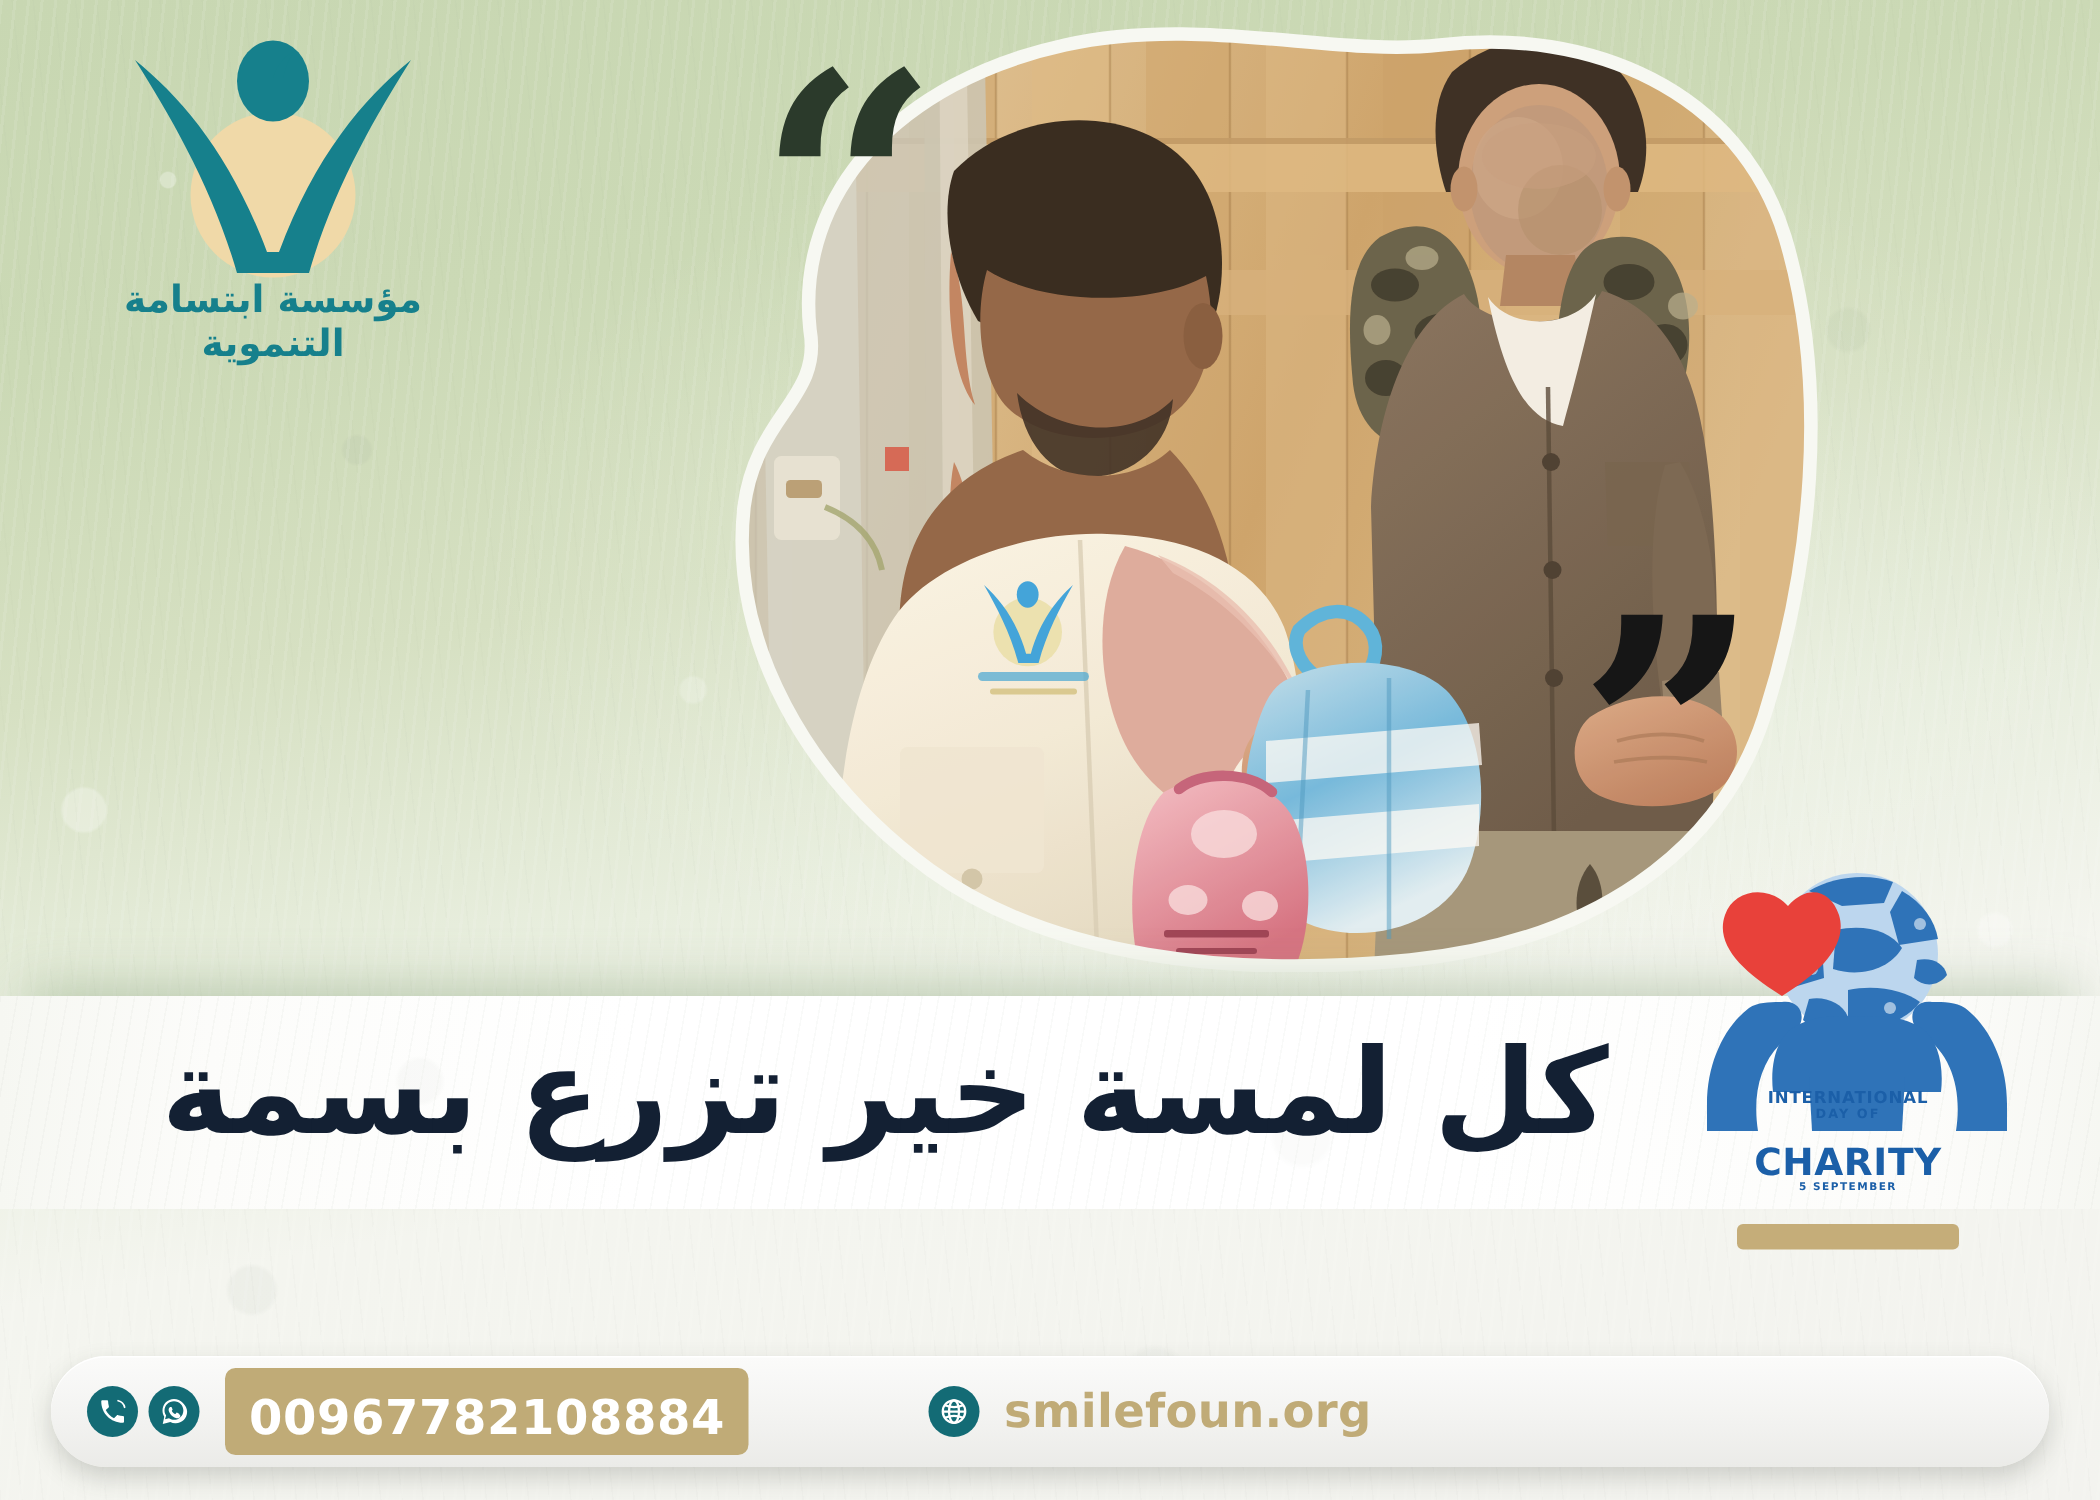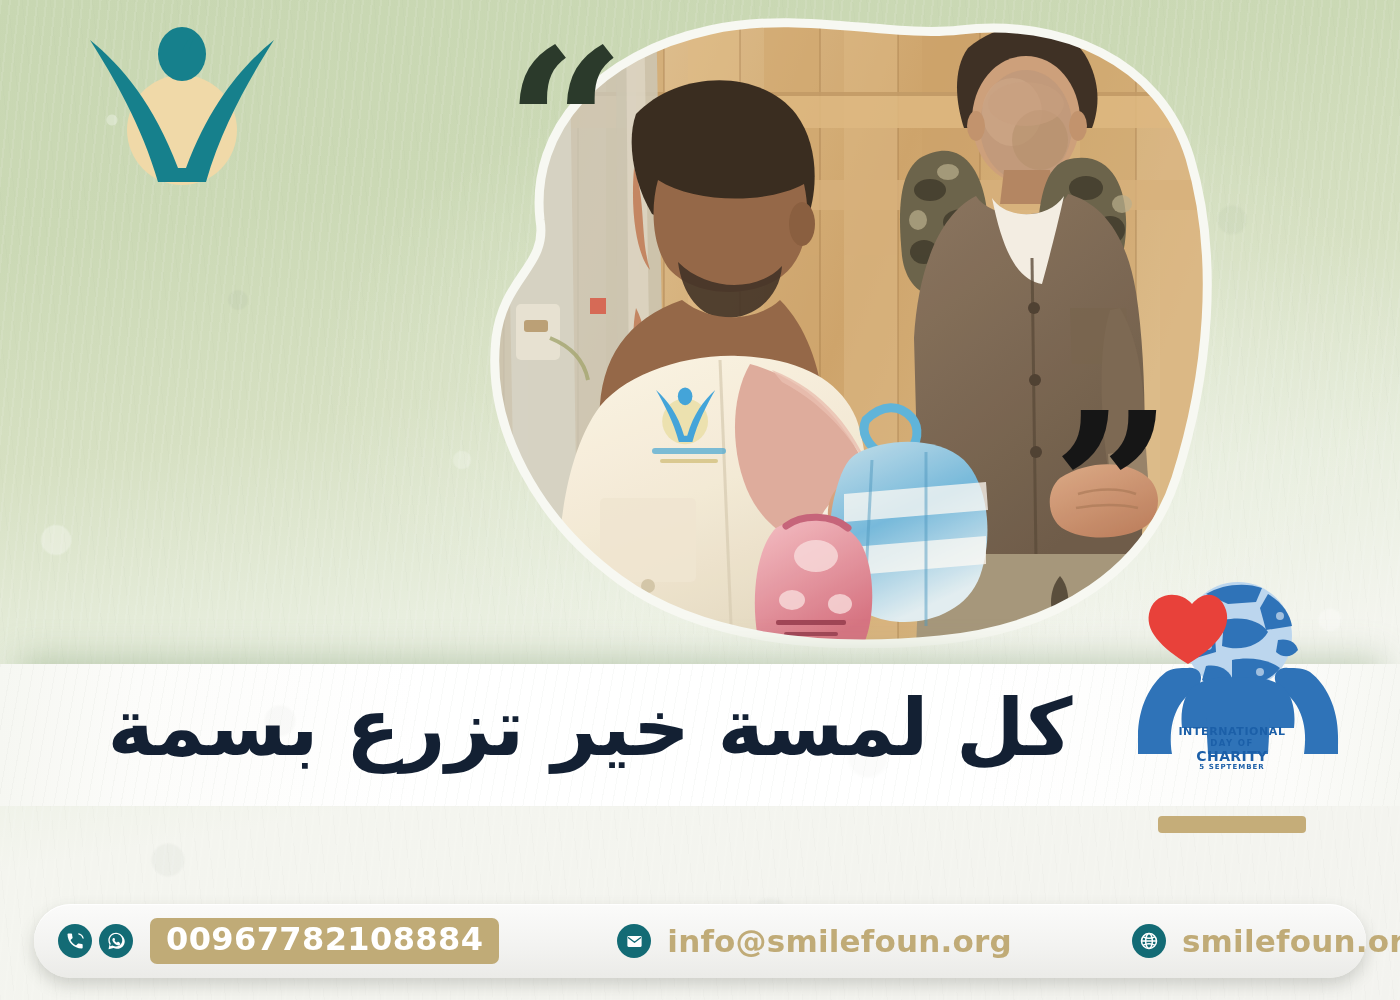--- a/index.html
+++ b/index.html
@@ -166,21 +166,21 @@
   .charity .idc-text {
     position: absolute;
     left: 0; right: 0;
     top: 158px;
     text-align: center;
     color: #1b5fa8;
     line-height: 1;
   }
   .charity .idc-1 { font-size: 11px; font-weight: 700; letter-spacing: 0.6px; }
   .charity .idc-2 { font-size: 8.5px; font-weight: 700; letter-spacing: 1.4px; margin-top: 2px; }
-  .charity .idc-3 { font-size: 14px; font-weight: 700; letter-spacing: 0.4px; margin-top: 1px; }
+  .charity .idc-3 { font-size: 25px; font-weight: 700; letter-spacing: 0.4px; margin-top: 14px; }
   .charity .idc-4 { font-size: 7px; font-weight: 700; letter-spacing: 1px; margin-top: 1px; }
   .charity .ar-caption {
     position: absolute;
     left: -8px; right: -8px;
     top: 212px;
     direction: rtl;
     color: #111b2c;
     font-size: 22px;
     font-weight: 700;
     white-space: nowrap;
@@ -228,21 +228,21 @@
     align-items: center;
     justify-content: center;
     margin-right: 7px;
   }
   .cicon svg { display: block; }
 
   .phone-chip {
     margin-left: 10px;
     background: #c0ab77;
     border-radius: 7px;
-    padding: 5px 16px 7px 16px;
+    padding: 17px 16px 7px 16px;
     color: #ffffff;
     font-size: 32px;
     font-weight: 700;
     letter-spacing: 0.4px;
     line-height: 1.05;
   }
   .ctext {
     margin-left: 9px;
     color: #c0ab77;
     font-size: 31px;
@@ -261,20 +261,21 @@
   <div class="brand">
     <div class="mark">
       <svg viewBox="0 0 200 165" xmlns="http://www.w3.org/2000/svg">
         <circle cx="100" cy="108" r="55" fill="#f0d9a8"></circle>
         <ellipse cx="100" cy="32" rx="24" ry="27" fill="#16808c"></ellipse>
         <path d="M100 30 C 104 18, 110 14, 114 13 C 110 18, 108 24, 107 30 Z" fill="#16808c"></path>
         <path d="M8 18 C 40 44, 72 82, 96 146 L 104 146 C 128 82, 160 44, 192 18
                  C 168 56, 140 104, 124 160 L 76 160 C 60 104, 32 56, 8 18 Z" fill="#16808c"></path>
       </svg>
     </div>
+    <div class="name">مؤسسة ابتسامة التنموية</div>
   </div>
 
   <div class="photo-wrap">
     <svg viewBox="0 0 800 640" xmlns="http://www.w3.org/2000/svg" preserveAspectRatio="none">
       <defs>
         <clipPath id="blobClip">
           <path d="M120,212
                    C 110,120 180,46 290,22
                    C 380,2 470,30 540,22
                    C 640,10 740,52 770,150
@@ -577,29 +578,20 @@
       </span>
       <span class="cicon">
         <svg width="20" height="20" viewBox="0 0 24 24" fill="#ffffff">
           <path d="M12 2C6.9 2 2.8 6.1 2.8 11.2c0 1.8.5 3.5 1.4 4.9L3 22l6.1-1.6c1.3.7 2.8 1.1 4.3 1.0 5 0 9.1-4.1 9.1-9.2S17.1 2 12 2zm0 16.6c-1.3 0-2.6-.4-3.7-1l-.3-.2-3.2.8.9-3.1-.2-.3c-.7-1.1-1.1-2.4-1.1-3.7 0-4.1 3.4-7.4 7.6-7.4s7.5 3.3 7.5 7.4-3.4 7.5-7.5 7.5z"></path>
           <path d="M16 13.6c-.2-.1-1.3-.7-1.5-.7-.2-.1-.4-.1-.5.1l-.7.8c-.1.2-.3.2-.5.1-1.1-.5-2-1.4-2.5-2.4-.1-.2 0-.3.1-.4l.4-.5c.1-.2.1-.3 0-.5l-.6-1.4c-.2-.4-.4-.3-.5-.3h-.5c-.2 0-.5.1-.7.4-.2.3-.8.8-.8 2s.9 2.3 1 2.5c.1.2 1.7 2.7 4.2 3.6 1.6.6 2.1.5 2.5.4.5-.1 1.3-.6 1.5-1.1.2-.5.2-1 .1-1.1 0-.1-.2-.2-.4-.3z"></path>
         </svg>
       </span>
       <span class="phone-chip">00967782108884</span>
     </div>
 
-    <div class="contact contact-email">
-      <span class="cicon">
-        <svg width="19" height="19" viewBox="0 0 24 24" fill="#ffffff">
-          <path d="M3 6.5C3 5.7 3.7 5 4.5 5h15c.8 0 1.5.7 1.5 1.5v11c0 .8-.7 1.5-1.5 1.5h-15C3.7 19 3 18.3 3 17.5v-11z"></path>
-          <path d="M4.4 7.2L12 12.9l7.6-5.7" stroke="#136b75" stroke-width="1.8" fill="none" stroke-linecap="round" stroke-linejoin="round"></path>
-        </svg>
-      </span>
-      <span class="ctext">info@smilefoun.org</span>
-    </div>
 
     <div class="contact contact-web">
       <span class="cicon">
         <svg width="20" height="20" viewBox="0 0 24 24" fill="none" stroke="#ffffff" stroke-width="1.8">
           <circle cx="12" cy="12" r="9"></circle>
           <ellipse cx="12" cy="12" rx="4" ry="9"></ellipse>
           <line x1="3" y1="12" x2="21" y2="12"></line>
           <path d="M5 7c4 2 10 2 14 0"></path>
           <path d="M5 17c4-2 10-2 14 0"></path>
         </svg>

